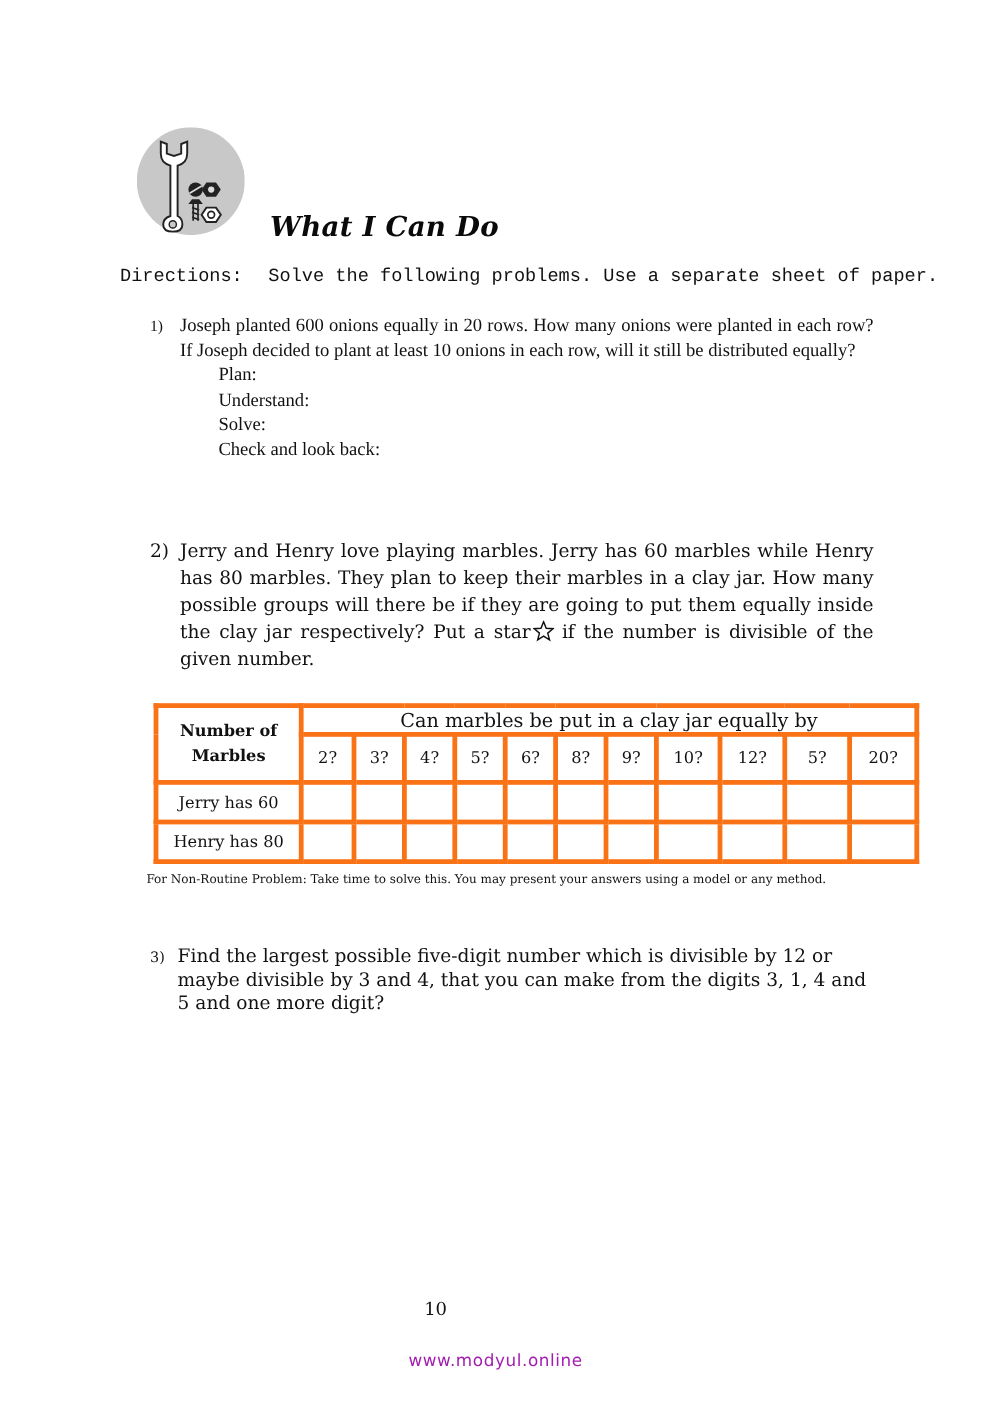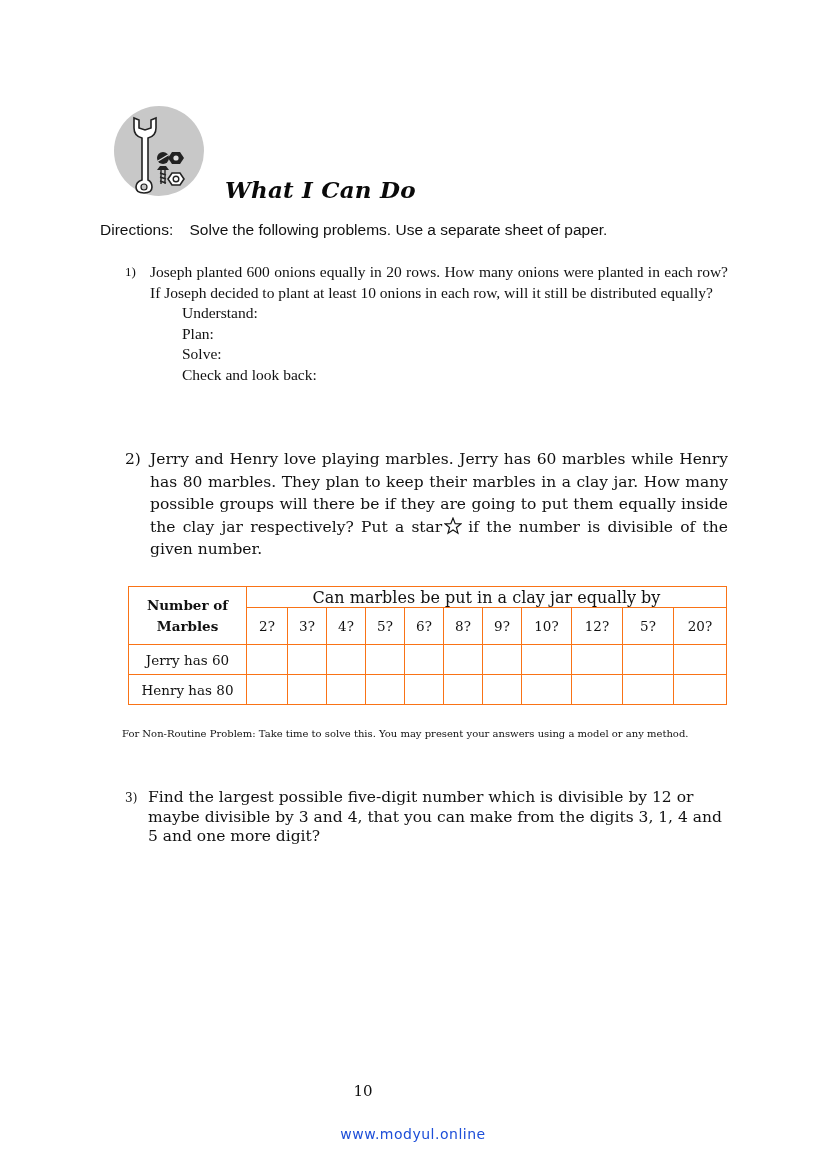--- a/index.html
+++ b/index.html
@@ -5,58 +5,58 @@
   html, body { margin: 0; padding: 0; background: #ffffff; }
   body { width: 826px; height: 1169px; position: relative; overflow: hidden;
          font-family: "DejaVu Serif", "Liberation Serif", serif; color: #111; }
   .abs { position: absolute; }
 
   
   .logo { left: 114px; top: 106px; width: 90px; height: 90px; }
   .title { left: 225px; top: 136px; font-family: "DejaVu Serif", serif; font-weight: bold;
            font-style: italic; font-size: 23px; color: #0a0a0a; letter-spacing: 0.2px; margin-top: 40px; }
 
-  .directions { left: 100px; top: 221px; font-family: Liberation Sans, sans-serif; font-size: 15.5px; }
+  .directions { left: 100px; top: 221px; font-family: Liberation Mono, monospace; font-size: 15.5px; }
   .directions .lbl { margin-right: 12px; }
 
   
   .p1 { left: 125px; top: 262px; width: 603px; font-family: "Liberation Serif", serif;
         font-size: 15.5px; line-height: 20.5px; }
   .p1 .num { position: absolute; left: 0; top: 0; font-size: 13px; }
   .p1 .body { margin-left: 25px; text-align: justify; }
   .p1 .steps { margin-left: 57px; }
   .p1 .steps div { height: 20.5px; }
 
   
   .p2 { left: 125px; top: 448px; width: 603px; font-family: "DejaVu Serif", serif;
         font-size: 15.5px; line-height: 22.5px; }
   .p2 .num { position: absolute; left: 0; top: 0; }
   .p2 .body { margin-left: 25px; text-align: justify; }
   .star { display: inline-block; width: 18px; height: 18px; vertical-align: -3px; margin: 0 6px 0 2px; }
 
   
   .tbl { left: 128px; top: 586px; border-collapse: collapse; font-family: "DejaVu Serif", serif; font-size: 13.5px; }
-  .tbl td, .tbl th { border: 1px solid #f97316; padding: 0; text-align: center; font-weight: normal; }
+  .tbl td, .tbl th { border: 4px solid #f97316; padding: 0; text-align: center; font-weight: normal; }
   .tbl .hdr-left { width: 117px; font-weight: bold; line-height: 21px; }
   .tbl .hdr-top { height: 20px; font-size: 16px; text-align: center; }
   .tbl .div-cell { height: 36px; }
   .tbl .row-cell { height: 29px; }
   .tbl .rowlabel { text-align: center; }
 
   
   .nr { left: 122px; top: 723px; width: 600px; font-family: "DejaVu Serif", serif; font-size: 10px; line-height: 21.5px; }
 
   
   .p3 { left: 125px; top: 788px; width: 603px; font-family: "DejaVu Serif", serif; font-size: 15.5px; line-height: 19.5px; }
   .p3 .num { position: absolute; left: 0; top: 1px; font-size: 12px; }
   .p3 .body { margin-left: 23px; }
 
   .pageno { left: 0; width: 726px; top: 1082px; text-align: center; font-family: "DejaVu Serif", serif; font-size: 15px; }
   .watermark { left: 0; width: 826px; top: 1126px; text-align: center; font-family: "DejaVu Sans", sans-serif;
-               font-size: 14px; color: #1d4ed8; letter-spacing: 0.5px; }
+               font-size: 14px; color: #a21caf; letter-spacing: 0.5px; }
 </style>
 </head>
 <body>
 
 <div class="abs logo">
   <svg width="90" height="90" viewBox="0 0 90 90">
     <circle cx="45" cy="45" r="45" fill="#c8c8c8"></circle>
 
     <path d="M20 12 L20 22 Q20 30 28 32 L28 74 Q22 76 22 81 Q22 87 30 87 Q38 87 38 81 Q38 76 34 74 L34 32 Q42 30 42 22 L42 12 L37 14 L37 22 L31 24 L25 22 L25 14 Z" fill="#ffffff" stroke="#222" stroke-width="1.6"></path>
     <circle cx="30" cy="81" r="3" fill="#c8c8c8" stroke="#222" stroke-width="1.2"></circle>
@@ -75,22 +75,22 @@
 
 <div class="abs directions">
   <span class="lbl">Directions:</span>
   <span>Solve the following problems. Use a separate sheet of paper.</span>
 </div>
 
 <div class="abs p1">
   <span class="num">1)</span>
   <div class="body">Joseph planted 600 onions equally in 20 rows.  How many onions were planted in each row? If Joseph decided to plant at least 10 onions in each row, will it still  be distributed equally?</div>
   <div class="steps">
+    <div>Plan:</div>
     <div>Understand:</div>
-    <div>Plan:</div>
     <div>Solve:</div>
     <div>Check and look back:</div>
   </div>
 </div>
 
 <div class="abs p2">
   <span class="num">2)</span>
   <div class="body"><span>Jerry and Henry love playing marbles. Jerry has 60 marbles while Henry has 80 marbles. They plan to keep their marbles in a clay jar. How many possible groups will there be if they are going to put them equally inside the clay jar respectively? Put a star</span><span class="star"><svg width="18" height="18" viewBox="0 0 24 24">
           <polygon points="12,1.5 14.9,8.8 22.5,9.2 16.6,14.1 18.6,21.6 12,17.4 5.4,21.6 7.4,14.1 1.5,9.2 9.1,8.8" fill="none" stroke="#111" stroke-width="1.6"></polygon>
         </svg></span><span>if the number is divisible of the given number.</span></div>

